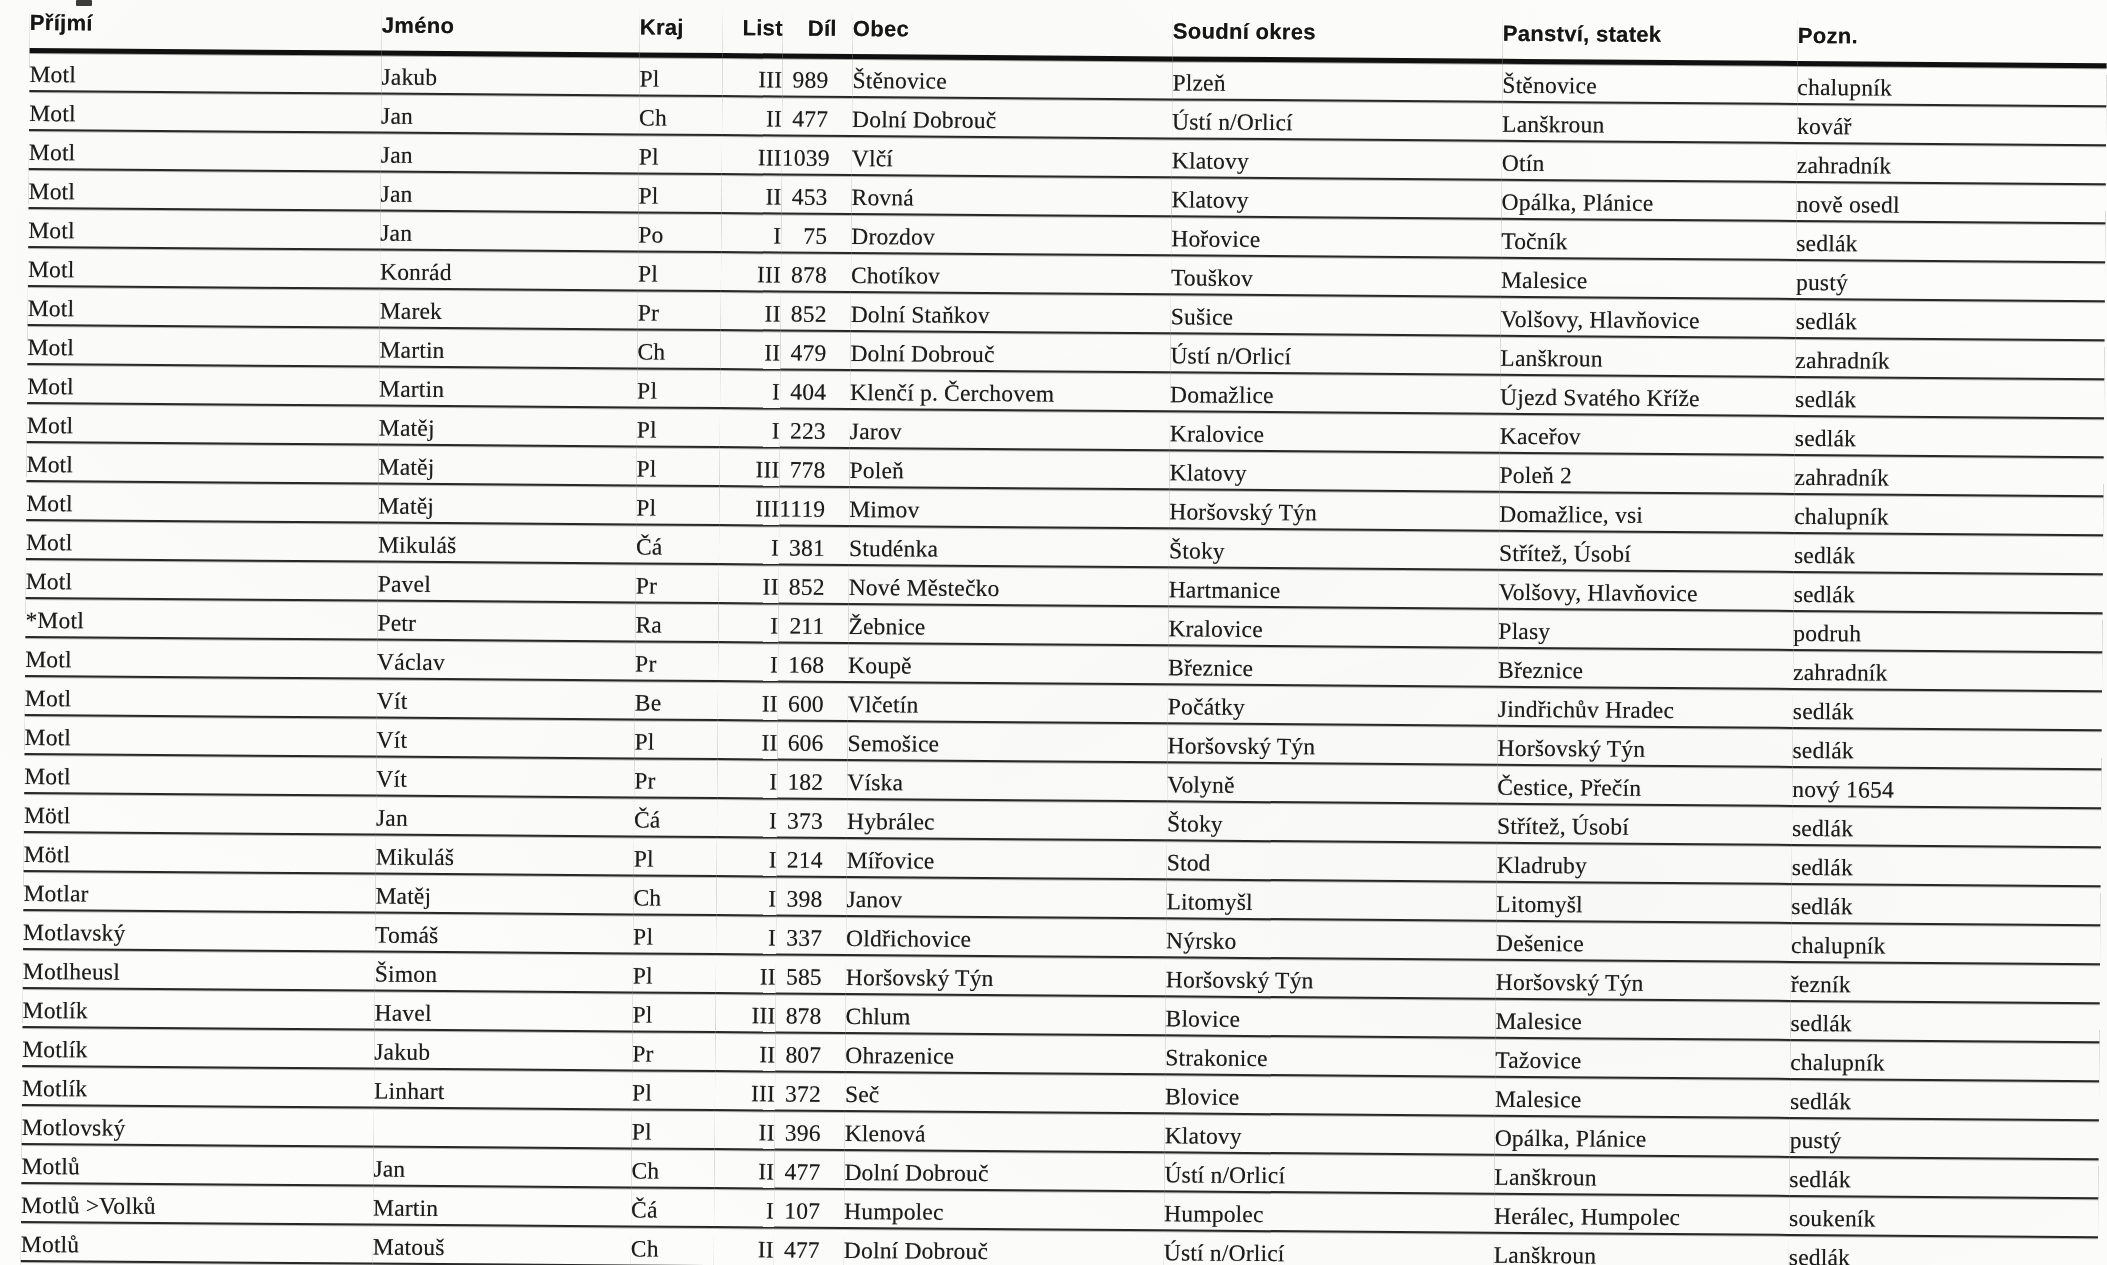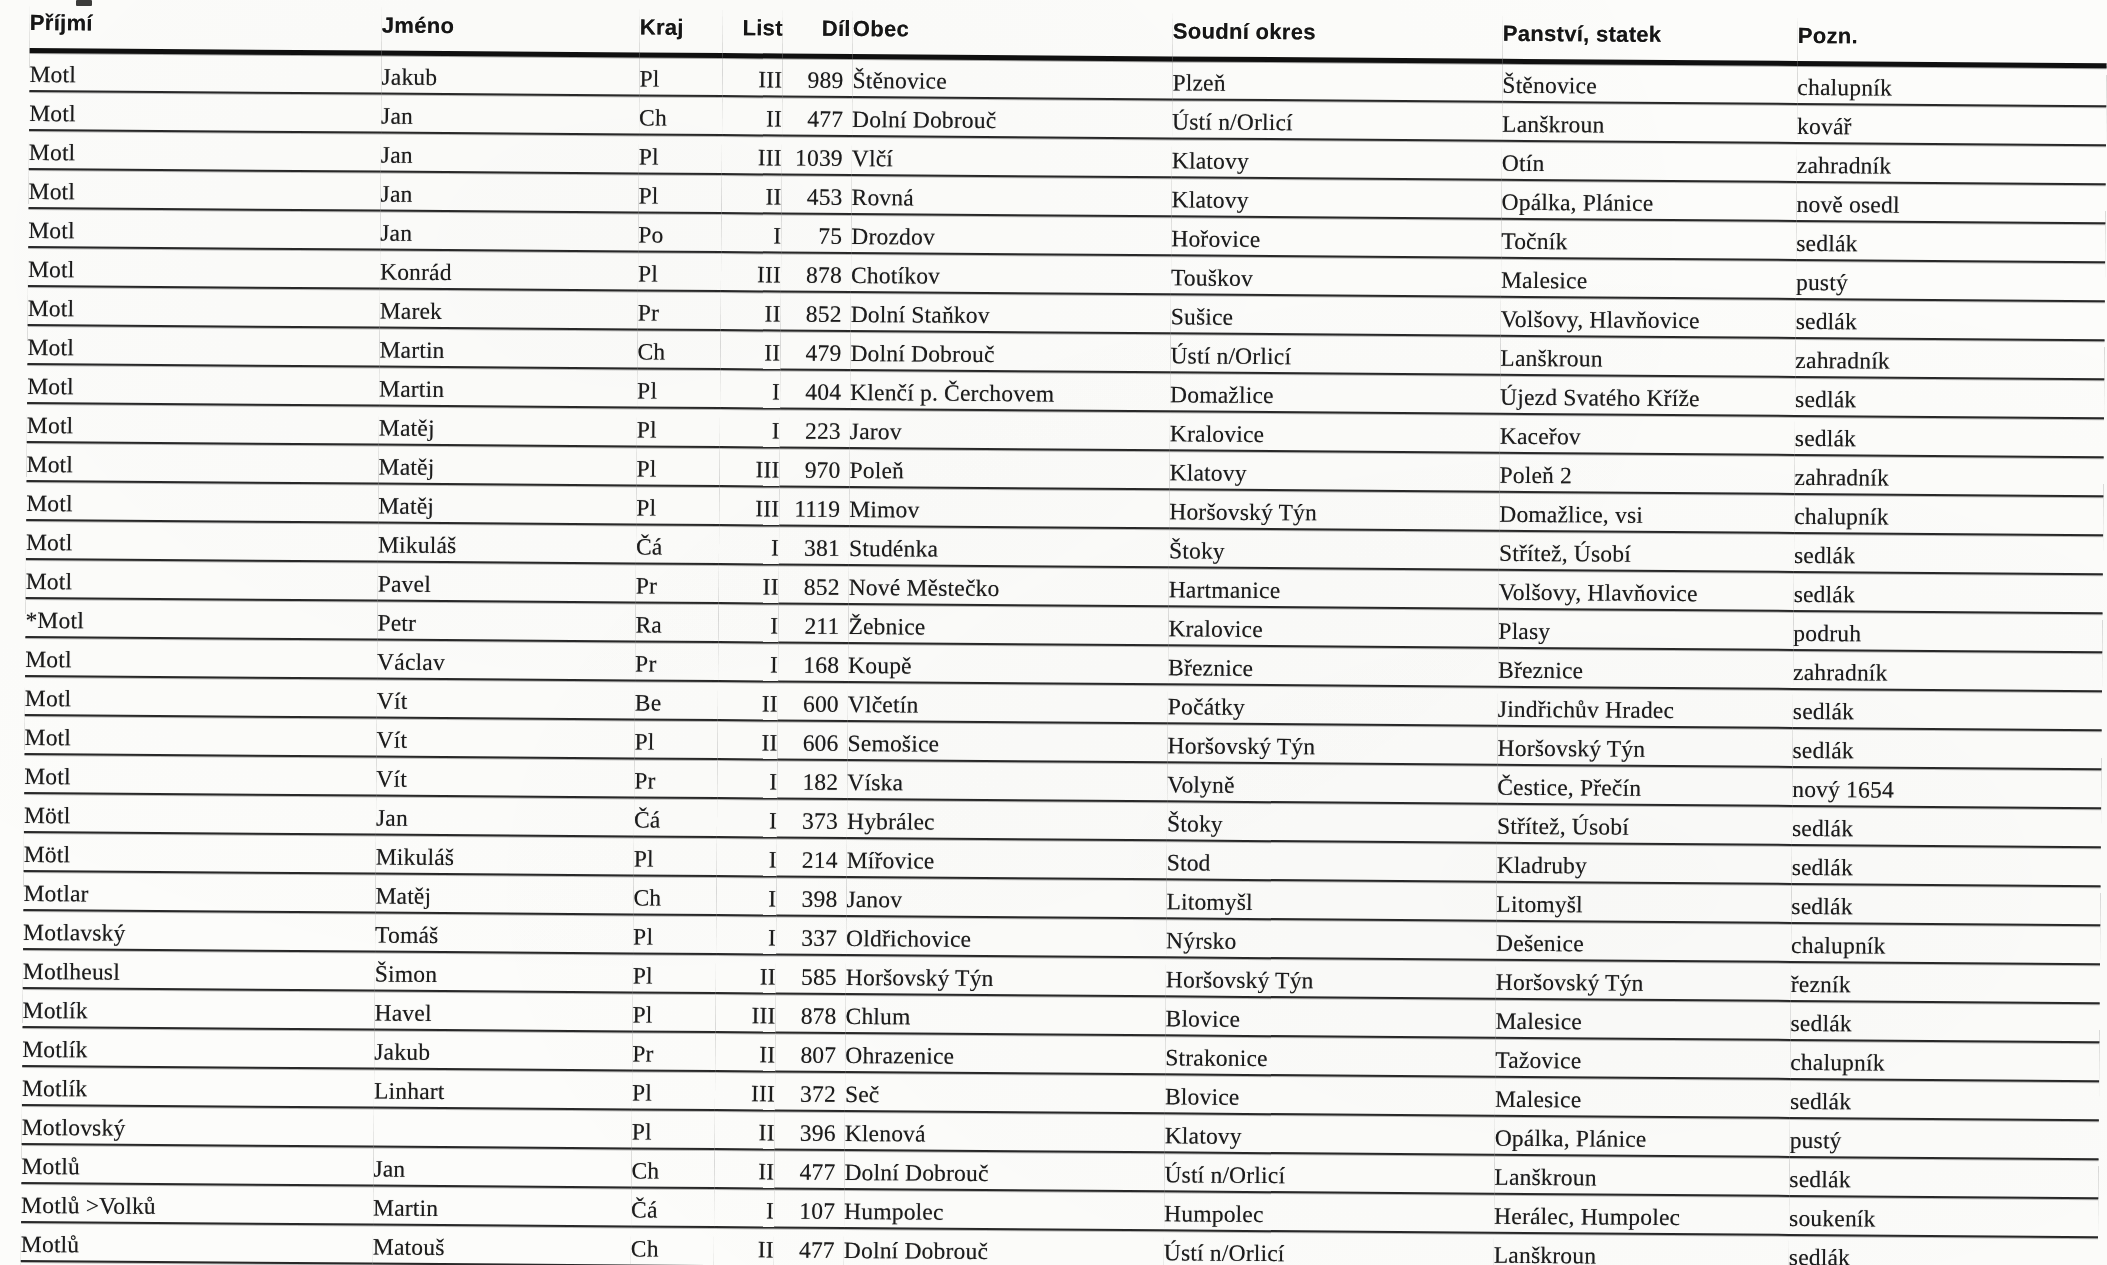--- a/index.html
+++ b/index.html
@@ -50,22 +50,22 @@
     vertical-align: bottom;
     padding: 0 0 2px 0;
     border-bottom: 2px solid #282828;
     box-shadow: 0 2px 0 rgba(30,30,30,0.30);
     letter-spacing: 0.2px;
     text-shadow: 0 0 0.7px rgba(25,25,25,0.55);
     white-space: nowrap;
     overflow: visible;
   }
   td.c-list, th.c-list { text-align: right; }
-  td.c-dil,  th.c-dil  { text-align: right; padding-right: 9px; }
-  th.c-dil { padding-right: 2px; }
+  td.c-dil,  th.c-dil  { text-align: right; padding-right: 24px; }
+  th.c-dil { padding-right: 16px; }
   
   .artifact-tick {
     position: absolute;
     left: 76px; top: 0px;
     width: 16px; height: 6px;
     background: #1a1a1a;
     border-radius: 1px;
     opacity: 0.85;
   }
 </style>
@@ -209,21 +209,21 @@
             <td class="cell-obec">Jarov</td>
             <td class="cell-soudni">Kralovice</td>
             <td class="cell-panstvi">Kaceřov</td>
             <td class="cell-pozn">sedlák</td>
           </tr>
           <tr>
             <td class="cell-prijmi">Motl</td>
             <td class="cell-jmeno">Matěj</td>
             <td class="cell-kraj">Pl</td>
             <td class="cell-list c-list">III</td>
-            <td class="cell-dil c-dil">970</td>
+            <td class="cell-dil c-dil">778</td>
             <td class="cell-obec">Poleň</td>
             <td class="cell-soudni">Klatovy</td>
             <td class="cell-panstvi">Poleň 2</td>
             <td class="cell-pozn">zahradník</td>
           </tr>
           <tr>
             <td class="cell-prijmi">Motl</td>
             <td class="cell-jmeno">Matěj</td>
             <td class="cell-kraj">Pl</td>
             <td class="cell-list c-list">III</td>

